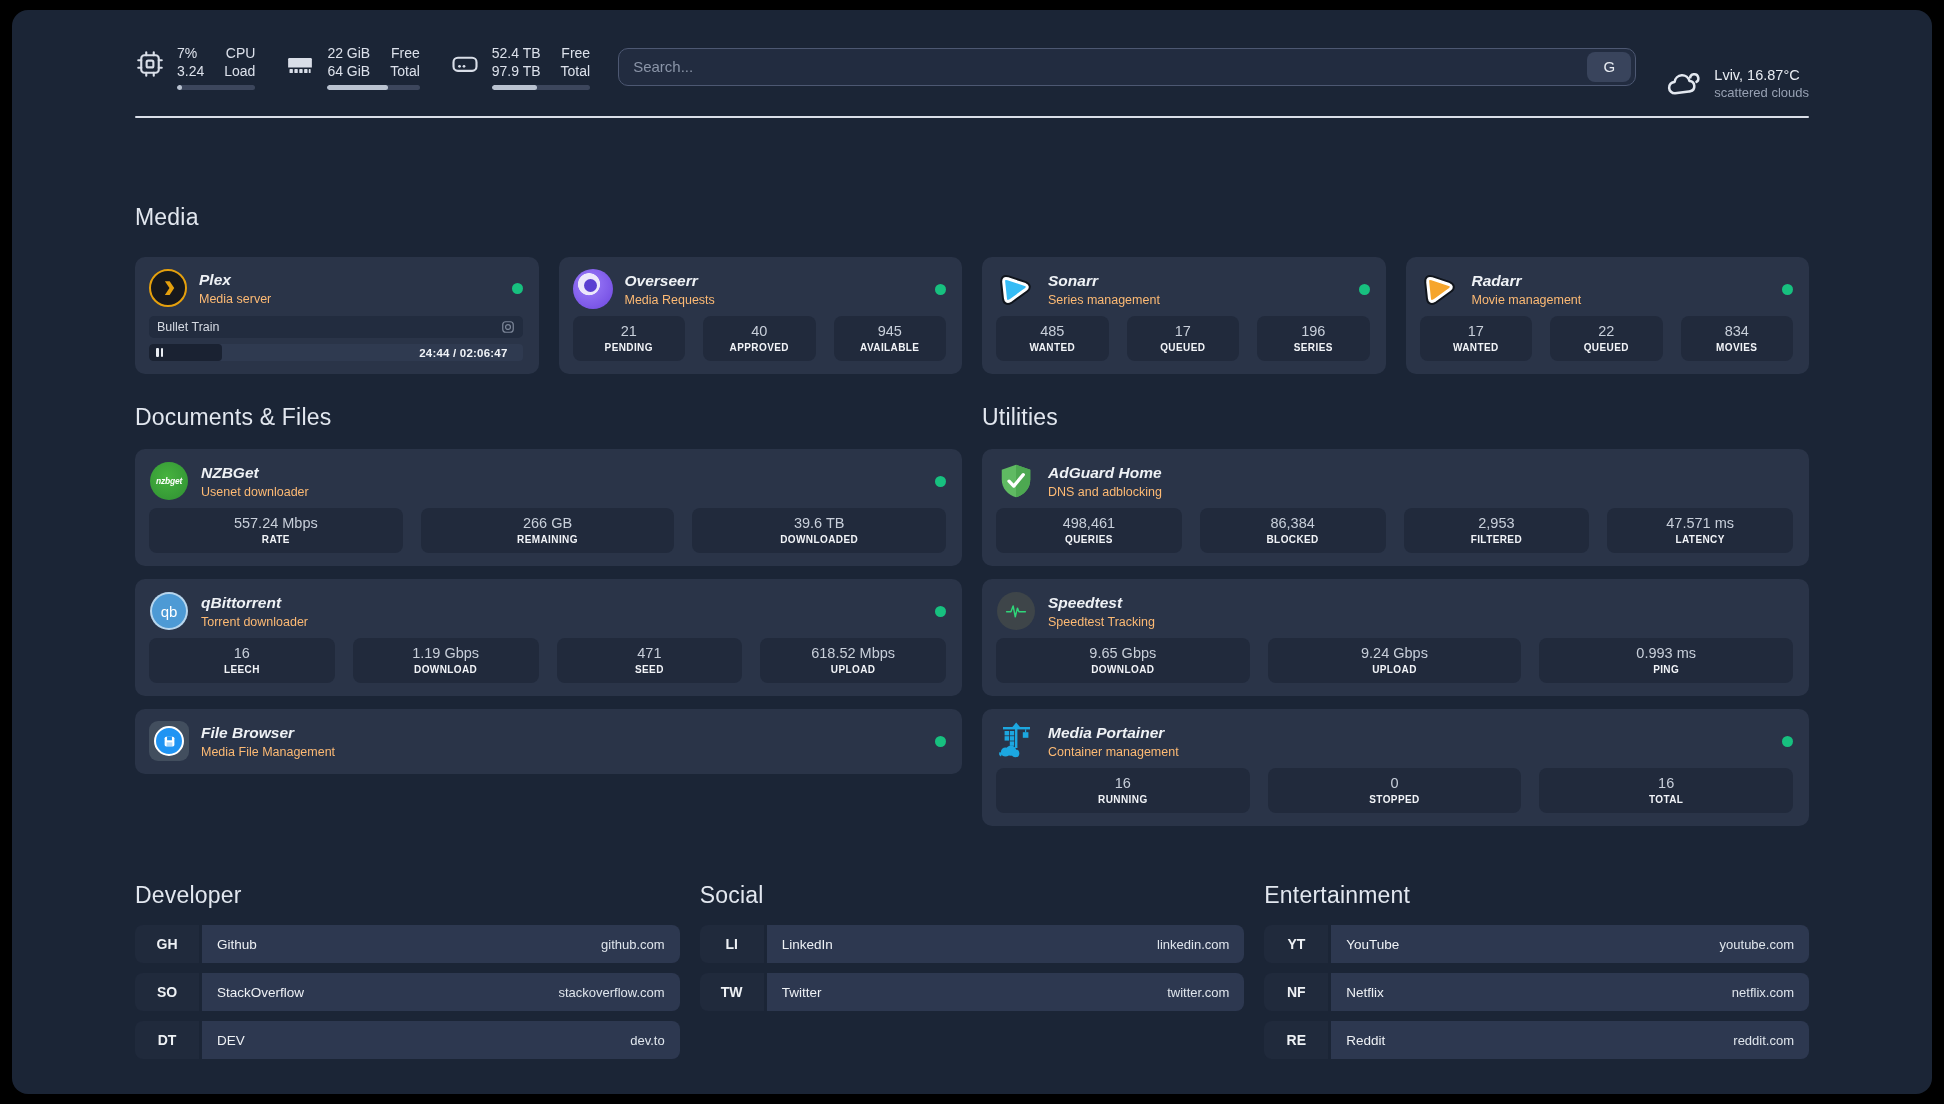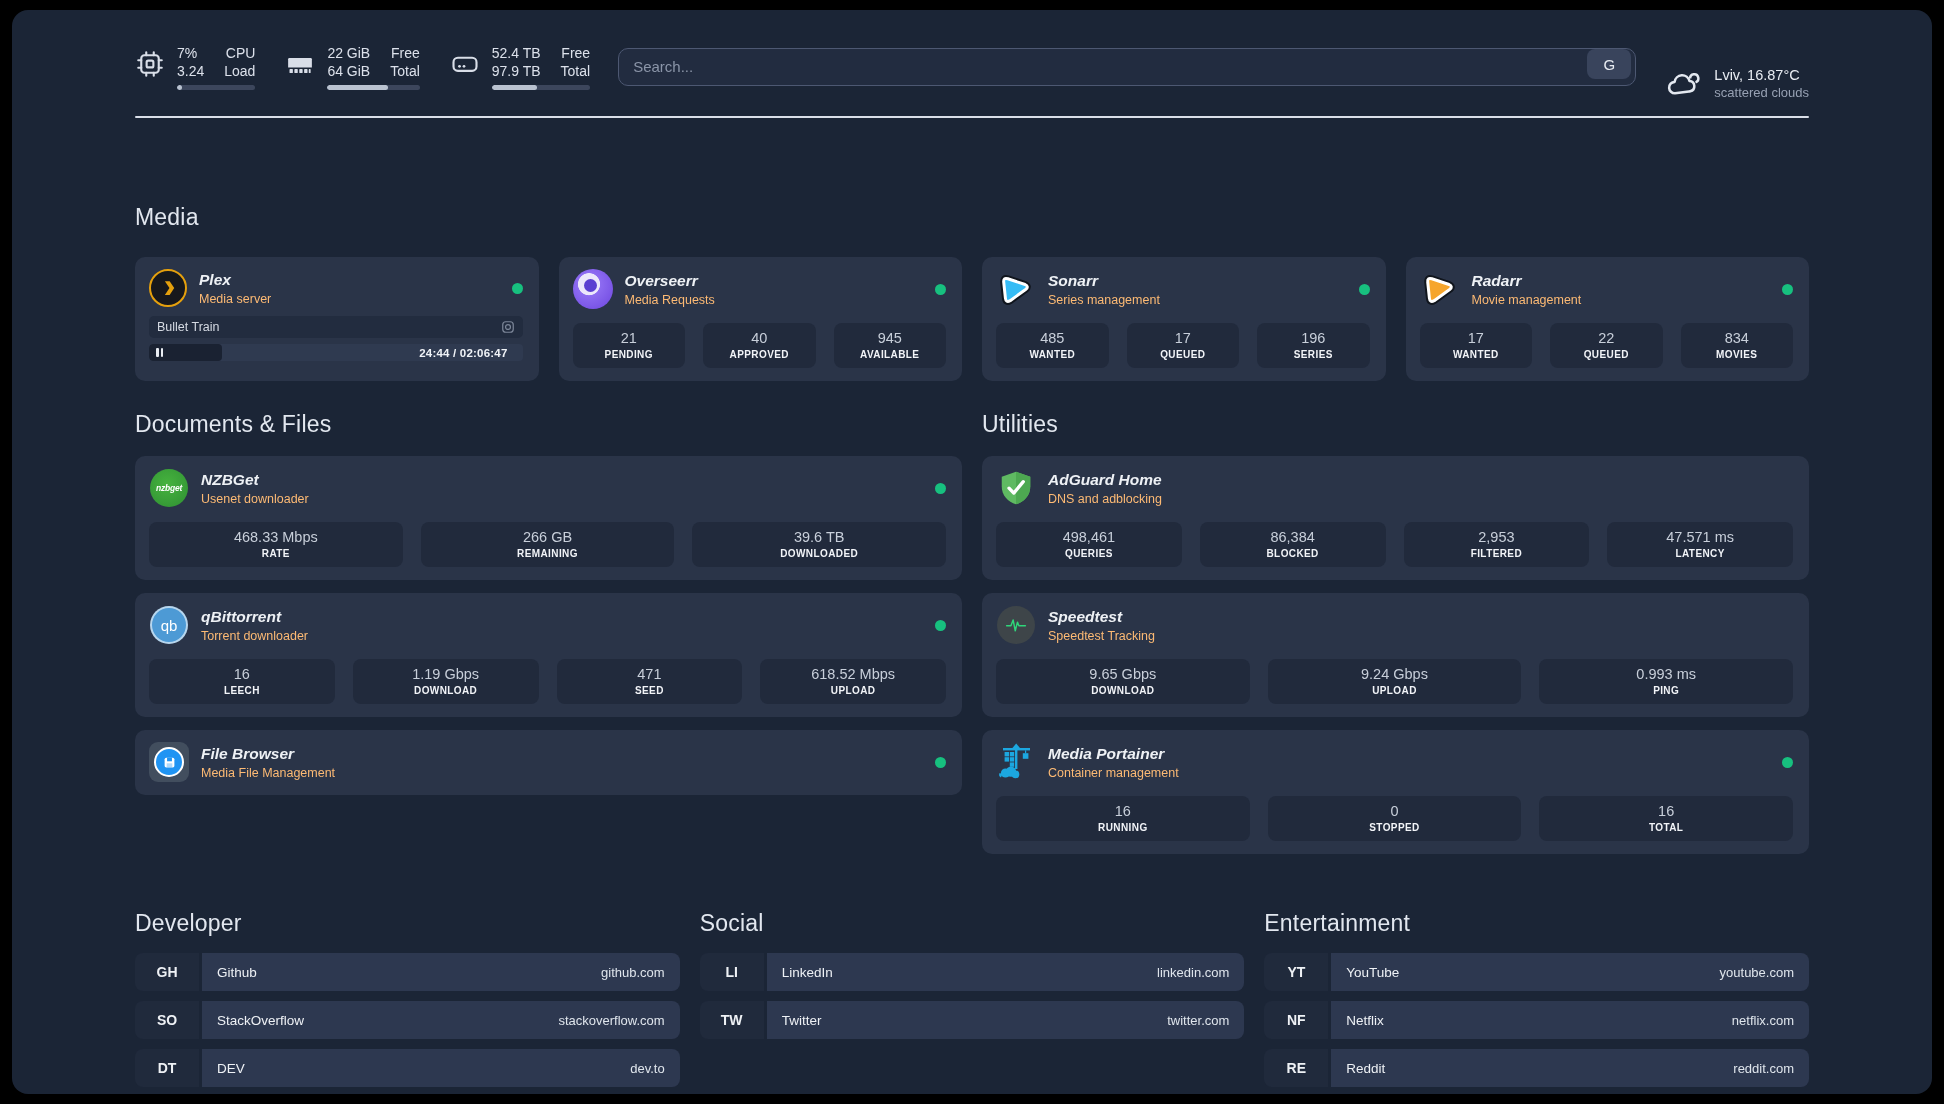--- a/index.html
+++ b/index.html
@@ -13,21 +13,21 @@
   .resources { display:flex; gap:30px; }
   .resource { display:flex; gap:12px; }
   .res-icon { width:30px; height:30px; margin-top:5px; flex:none; }
   .res-icon svg { width:100%; height:100%; }
   .res-rows { display:flex; gap:20px; }
   .res-col div { font-size:14px; line-height:18px; color:#dce1eb; font-weight:500; white-space:nowrap; }
   .res-col.labels div { text-align:right; }
   .res-bar { margin-top:5px; height:5px; border-radius:3px; background:#3c465c; overflow:hidden; }
   .res-bar-fill { height:100%; background:#b9c2d0; border-radius:3px; }
 
-  .search { flex:1; display:flex; height:38px; background:#222c40;
+  .search { flex:1; display:flex; align-items:center; height:38px; background:#222c40;
             border:1px solid #4d5872; border-radius:10px; padding:0 4px 1px 14px; }
   .search input { flex:1; background:transparent; border:none; outline:none;
                   color:#e8ecf2; font-size:15px; font-family:inherit; }
   .search input::placeholder { color:#8b95a8; }
   .engine-chip { width:44px; height:30px; background:#39445c; border-radius:8px; flex:none;
                  display:flex; align-items:center; justify-content:center;
                  color:#e8ecf2; font-size:15px; cursor:pointer; }
 
   .weather { display:flex; align-items:center; gap:12px;margin-top:32px; }
   .weather-icon { width:38px; height:38px; }
@@ -48,21 +48,21 @@
   .media-grid { display:grid; grid-template-columns:repeat(4,1fr); gap:20px; }
   .card-stack { display:flex; flex-direction:column; gap:13px; }
 
   
   .card { background:#2a3448; border-radius:10px; padding:12px 16px 13px 14px; cursor:pointer; }
   .card-head { display:flex; align-items:center; gap:12px; }
   .app-icon { width:40px; height:40px; flex:none; display:flex; align-items:center; justify-content:center; }
   .app-name { font-size:15.5px; font-weight:600; color:#eef1f5;font-style:italic; }
   .app-desc { font-size:12.5px; color:#fdba74; margin-top:3px; }
   .status-dot { width:11px; height:11px; border-radius:50%; background:#17c07f; margin-left:auto; flex:none; }
-  .stats { display:grid; grid-auto-flow:column; grid-auto-columns:1fr; gap:18px; margin-top:14px; }
+  .stats { display:grid; grid-auto-flow:column; grid-auto-columns:1fr; gap:18px; margin-top:7px; }
   .stat { background:#212a3c; border-radius:8px; padding:7px 6px 8px; text-align:center; }
   .stat-value { font-size:14.5px; color:#c8cfda; white-space:nowrap; }
   .stat-label { font-size:10px; font-weight:700; color:#f2f4f8; letter-spacing:.4px; margin-top:3px; }
 
   
   .np-row1 { margin-top:9px; height:22px; display:flex; align-items:center; gap:8px;
              background:#222c3f; border-radius:5px; padding:0 8px; }
   .np-title { font-size:12.5px; color:#d5dae3; }
   .np-icon { margin-left:auto; width:14px; height:14px; opacity:.75; }
   .np-row2 { margin-top:6px; position:relative; height:17px; background:#2f3a50;
@@ -349,21 +349,21 @@
                 <span class="nzbget-badge circle">nzbget</span>
               </span>
               <div class="app-text">
                 <div class="app-name">NZBGet</div>
                 <div class="app-desc">Usenet downloader</div>
               </div>
               <span class="status-dot"></span>
             </div>
             <div class="stats">
               <div class="stat">
-                <div class="stat-value">468.33 Mbps</div>
+                <div class="stat-value">557.24 Mbps</div>
                 <div class="stat-label">RATE</div>
               </div>
               <div class="stat">
                 <div class="stat-value">266 GB</div>
                 <div class="stat-label">REMAINING</div>
               </div>
               <div class="stat">
                 <div class="stat-value">39.6 TB</div>
                 <div class="stat-label">DOWNLOADED</div>
               </div>

